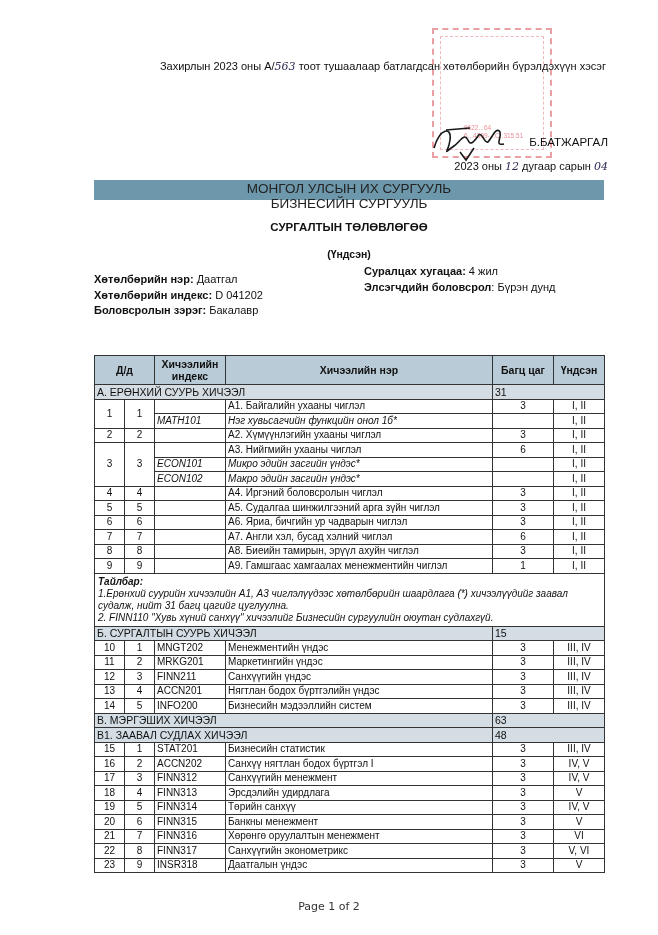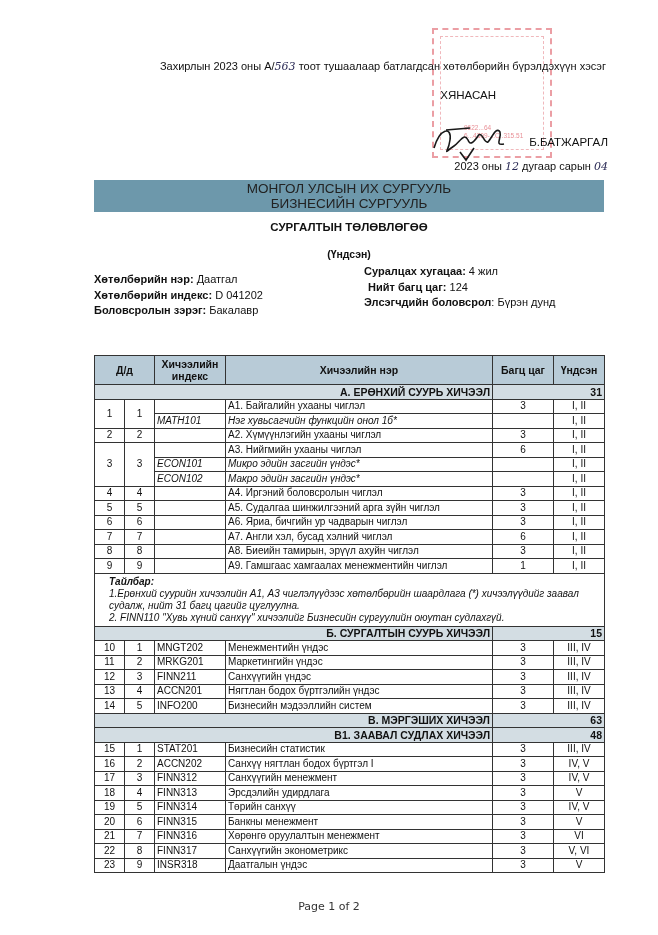--- a/index.html
+++ b/index.html
@@ -10,54 +10,53 @@
   .hw { font-family:"DejaVu Serif", serif; font-style:italic; color:#2a2a55; }
   .approve { right:50px; top:88px; text-align:right; font-size:11.5px; line-height:15px; }
   .approve .t1 { margin-right:112px; }
   .signer { right:50px; top:136px; font-size:11.5px; }
   .datel { right:50px; top:160px; font-size:11px; }
   .stamp { left:432px; top:28px; width:120px; height:130px; border:2px dashed rgba(220,80,90,0.55);
            box-sizing:border-box; }
   .stamp .inner { position:absolute; left:6px; top:6px; right:6px; bottom:6px; border:1px dashed rgba(220,80,90,0.4); }
   .stamp .code { position:absolute; left:30px; bottom:16px; font-size:6.5px; color:rgba(220,80,90,0.65); line-height:8px; }
   .sign { left:430px; top:118px; }
-  .banner { left:94px; top:180px; width:510px; height:32px; background:#6d98ab; text-align:center;
+  .banner { left:94px; top:180px; width:510px; height:20px; background:#6d98ab; text-align:center;
             font-size:13.5px; line-height:15px; color:#222; padding-top:1px; box-sizing:border-box; }
   .doctitle { left:94px; top:221px; width:510px; text-align:center; font-weight:bold; font-size:11.5px; }
   .subtitle { left:94px; top:248px; width:510px; text-align:center; font-weight:bold; font-size:10.5px; }
   .meta { font-size:11px; line-height:15.5px; }
   .meta b { font-weight:bold; }
   .meta-l { left:94px; top:264px;margin-top:8px; }
   .meta-r { left:364px; top:264px; }
   table.plan { position:absolute; left:94px; top:318px; width:510px; border-collapse:collapse; font-size:10px; table-layout:fixed;margin-top:37px; }
   table.plan td, table.plan th { border:1px solid #333; padding:0 2px; height:13.5px; line-height:12px; overflow:hidden; white-space:nowrap; }
   table.plan th { background:#b8cbd7; font-weight:bold; font-size:10.5px; height:28px; line-height:12px; }
-  table.plan tr.sec td { background:#d3dde3; font-weight:bold; text-align:right; font-size:10.5px; }
+  table.plan tr.sec td { background:#d3dde3; font-weight:normal; text-align:left; font-size:10.5px; }
   .c { text-align:center; }
   .it { font-style:italic; }
-  td.note { white-space:normal !important; font-size:10px; line-height:13px; font-style:italic; height:auto !important; padding:2px 14px !important; }
+  td.note { white-space:normal !important; font-size:10px; line-height:13px; font-style:italic; height:auto !important; padding:2px 3px !important; }
   .footer { left:0; top:900px; width:658px; text-align:center; font-size:11px; font-family:"DejaVu Sans", sans-serif; color:#333; }
 </style>
 </head>
 <body>
 
 <div class="abs stamp">
   <div class="inner"></div>
   <div class="code">
     <div>9622...64</div>
     <div>6...4309-...С..315.51</div>
   </div>
 </div>
 
 <div class="abs decree">
   <span>Захирлын 2023 оны А/</span><span class="hw">563</span><span> </span><span>тоот тушаалаар батлагдсан хөтөлбөрийн бүрэлдэхүүн хэсэг</span>
 </div>
 
 <div class="abs approve">
-  <div class="t1">ХЯНАСАН</div>
 </div>
 
 <svg class="abs sign" width="90" height="44" viewBox="0 0 90 44">
   <path d="M4 30 C10 10, 22 8, 20 22 S12 36, 24 28 C30 24, 34 14, 38 22 C40 28, 44 24, 48 18 C52 12, 54 26, 58 24 C62 20, 66 8, 70 14 C72 20, 64 28, 74 26 M16 12 L40 10 M30 34 L36 42 L44 30" fill="none" stroke="#1a1a1a" stroke-width="1.6"></path>
 </svg>
 
 <div class="abs signer">Б.БАТЖАРГАЛ</div>
 
 <div class="abs datel">
   <span>2023 оны</span>
@@ -74,21 +73,20 @@
 <div class="abs doctitle">СУРГАЛТЫН ТӨЛӨВЛӨГӨӨ</div>
 <div class="abs subtitle">(Үндсэн)</div>
 
 <div class="abs meta meta-l">
   <div><b>Хөтөлбөрийн нэр:</b><span> Даатгал</span></div>
   <div><b>Хөтөлбөрийн индекс:</b><span> D 041202</span></div>
   <div><b>Боловсролын зэрэг:</b><span> Бакалавр</span></div>
 </div>
 <div class="abs meta meta-r">
   <div><b>Суралцах хугацаа:</b><span> 4 жил</span></div>
-  <div style="padding-left:4px"><b>Нийт багц цаг:</b><span> 124</span></div>
   <div><b>Элсэгчдийн боловсрол</b><span>: Бүрэн дунд</span></div>
 </div>
 
 <table class="plan">
   <colgroup>
     <col style="width:30px">
       <col style="width:30px">
       <col style="width:71px">
       <col style="width:267px">
       <col style="width:61px">

